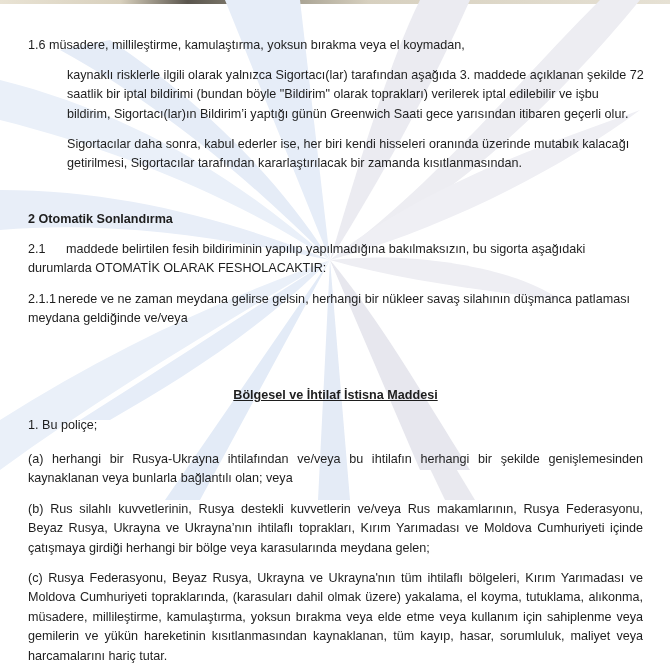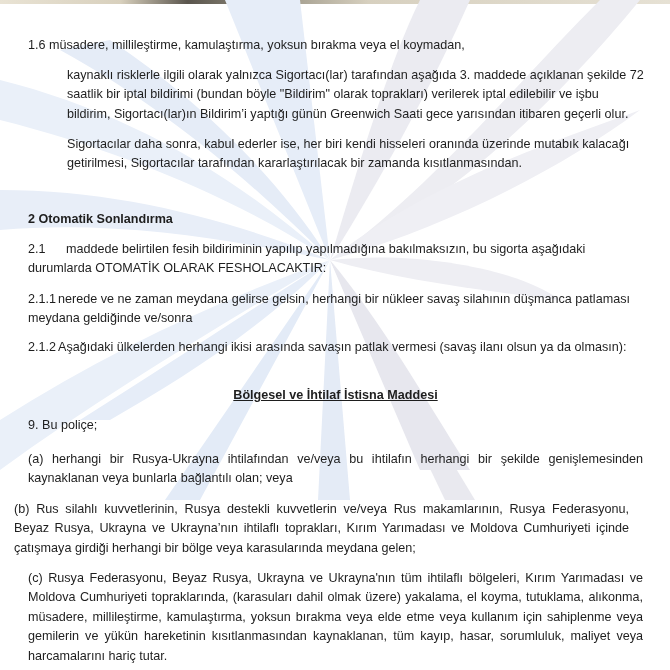--- a/index.html
+++ b/index.html
@@ -115,34 +115,31 @@
     <span class="line">
       <span class="tab">2.1</span><span>maddede belirtilen fesih bildiriminin yapılıp yapılmadığına bakılmaksızın, bu sigorta aşağıdaki</span>
     </span>
     <span class="line">durumlarda OTOMATİK OLARAK FESHOLACAKTIR:</span>
   </p>
 
   <p class="p" style="left:28px; top:290px;">
     <span class="line">
       <span class="tab2">2.1.1</span><span>nerede ve ne zaman meydana gelirse gelsin, herhangi bir nükleer savaş silahının düşmanca patlaması</span>
     </span>
-    <span class="line">meydana geldiğinde ve/sonra</span>
+    <span class="line">meydana geldiğinde ve/veya</span>
   </p>
 
   <p class="p" style="left:28px; top:338px;">
-    <span class="line">
-      <span class="tab2">2.1.2</span><span>Aşağıdaki ülkelerden herhangi ikisi arasında savaşın patlak vermesi (savaş ilanı olsun ya da olmasın):</span>
-    </span>
   </p>
 
   <p class="p center-title" style="left:28px; top:386px; width:615px;">Bölgesel ve İhtilaf İstisna Maddesi</p>
 
   <p class="p" style="left:28px; top:416px;">
-    <span class="line">9. Bu poliçe;</span>
+    <span class="line">1. Bu poliçe;</span>
   </p>
 
   <p class="p justify" style="left:28px; top:450px; width:615px;">(a) herhangi bir Rusya-Ukrayna ihtilafından ve/veya bu ihtilafın herhangi bir şekilde genişlemesinden kaynaklanan veya bunlarla bağlantılı olan; veya</p>
 
-  <p class="p justify" style="left:14px; top:500px; width:615px;">(b) Rus silahlı kuvvetlerinin, Rusya destekli kuvvetlerin ve/veya Rus makamlarının, Rusya Federasyonu, Beyaz Rusya, Ukrayna ve Ukrayna’nın ihtilaflı toprakları, Kırım Yarımadası ve Moldova Cumhuriyeti içinde çatışmaya girdiği herhangi bir bölge veya karasularında meydana gelen;</p>
+  <p class="p justify" style="left:28px; top:500px; width:615px;">(b) Rus silahlı kuvvetlerinin, Rusya destekli kuvvetlerin ve/veya Rus makamlarının, Rusya Federasyonu, Beyaz Rusya, Ukrayna ve Ukrayna’nın ihtilaflı toprakları, Kırım Yarımadası ve Moldova Cumhuriyeti içinde çatışmaya girdiği herhangi bir bölge veya karasularında meydana gelen;</p>
 
   <p class="p justify" style="left:28px; top:569px; width:615px;">(c) Rusya Federasyonu, Beyaz Rusya, Ukrayna ve Ukrayna'nın tüm ihtilaflı bölgeleri, Kırım Yarımadası ve Moldova Cumhuriyeti topraklarında, (karasuları dahil olmak üzere) yakalama, el koyma, tutuklama, alıkonma, müsadere, millileştirme, kamulaştırma, yoksun bırakma veya elde etme veya kullanım için sahiplenme veya gemilerin ve yükün hareketinin kısıtlanmasından kaynaklanan, tüm kayıp, hasar, sorumluluk, maliyet veya harcamalarını hariç tutar.</p>
 
 </div>
 
 </body></html>

